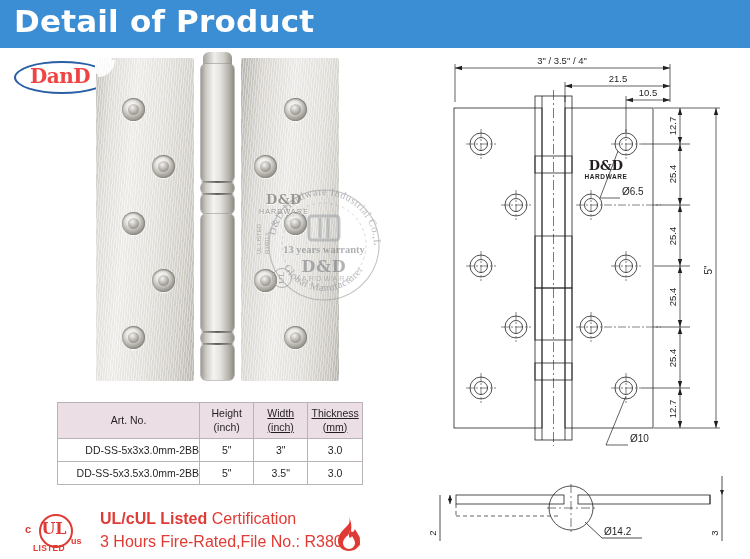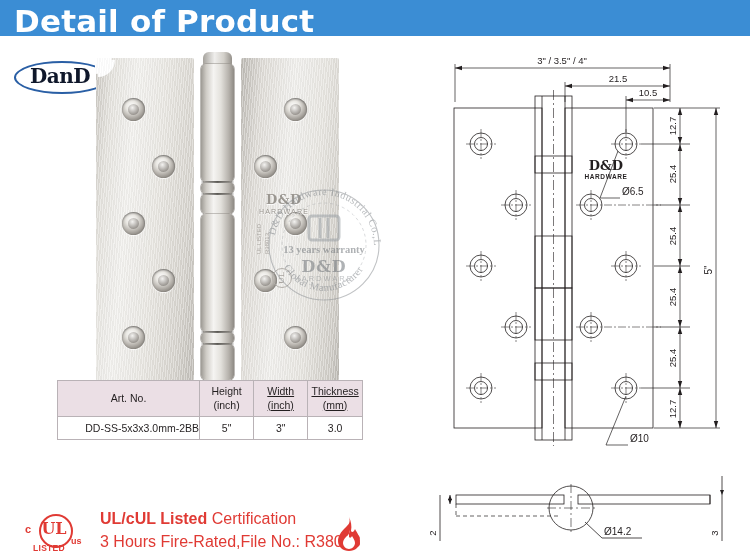--- a/index.html
+++ b/index.html
@@ -1,32 +1,32 @@
 <!DOCTYPE html>
 <html><head>
 <meta charset="utf-8">
 <style>
   html,body{margin:0;padding:0;background:#fff;}
   body{width:750px;height:559px;position:relative;overflow:hidden;
        font-family:"Liberation Sans",sans-serif;color:#231f20;}
 
   
-  .banner{position:absolute;left:0;top:0;width:750px;height:36px;
+  .banner{position:absolute;left:0;top:0;width:750px;height:48px;
           background:#3b8dd4;}
   .banner-title{position:absolute;left:14px;top:3px;font-size:31px;
           font-weight:bold;color:#fff;letter-spacing:.2px;
           font-family:"DejaVu Sans",sans-serif;}
 
   
   .logo{position:absolute;left:14px;top:52px;width:108px;height:40px;}
   .logo-oval{position:absolute;left:0;top:9px;width:92px;height:29px;
           border:2.2px solid #2a5fa5;border-radius:50%;}
   .logo-text{position:absolute;left:0;top:12px;width:92px;text-align:center;
           font-family:"DejaVu Serif",serif;font-weight:bold;font-size:20px;
-          color:#0f172a;letter-spacing:-.5px;}
+          color:#ef4444;letter-spacing:-.5px;}
   .logo-reg{position:absolute;left:92px;top:4px;font-size:10px;color:#2a5fa5;}
 
   
   .photo{position:absolute;left:96px;top:58px;width:243px;height:323px;}
   .leaf{position:absolute;top:0;width:98px;height:100%;
         border-radius:2px;}
   .leaf.left{left:0;
         background:linear-gradient(95deg,#c9c6c0 0%,#e4e2dd 14%,#f2f1ee 34%,
                    #e8e6e1 58%,#d6d3cd 84%,#bfbcb6 100%);}
   .leaf.right{right:0;
@@ -71,21 +71,21 @@
         border:1px solid #b3afaa;border-radius:50%;color:#a9a5a0;font-size:8px;
         font-family:"DejaVu Serif",serif;text-align:center;line-height:18px;
         transform:rotate(-90deg);}
 
   
   .wm{position:absolute;left:262px;top:183px;width:124px;height:124px;
       opacity:.55;pointer-events:none;}
   .wm svg{display:block;}
 
   
-  .spec{position:absolute;left:57px;top:380px;width:306px;
+  .spec{position:absolute;left:57px;top:402px;width:306px;
         border-collapse:collapse;font-size:10.5px;}
   .spec th,.spec td{border:1px solid #b9b2b6;text-align:center;
         padding:0;color:#231f20;font-weight:normal;}
   .spec thead th{background:#ebdfe5;height:35px;line-height:1.25;
         font-size:10.5px;}
   .spec tbody td{height:22px;}
   .spec .art{text-align:right;}
   .col-art{width:144px;} .col-h{width:54px;} .col-w{width:54px;text-decoration:underline;} .col-t{width:54px;text-decoration:underline;}
 
   
@@ -211,20 +211,26 @@
       </th>
     </tr>
   </thead>
   <tbody>
     <tr>
       <td class="art">DD-SS-5x3x3.0mm-2BB</td>
       <td>5"</td>
       <td>3"</td>
       <td>3.0</td>
     </tr>
+    <tr>
+      <td class="art">DD-SS-5x3.5x3.0mm-2BB</td>
+      <td>5"</td>
+      <td>3.5"</td>
+      <td>3.0</td>
+    </tr>
   </tbody>
 </table>
 
 <div class="cert">
   <div class="ul-mark">
     <div class="ul-circle"></div>
     <div class="ul-letters">UL</div>
     <div class="ul-c">c</div>
     <div class="ul-us">us</div>
     <div class="ul-listed">LISTED</div>

